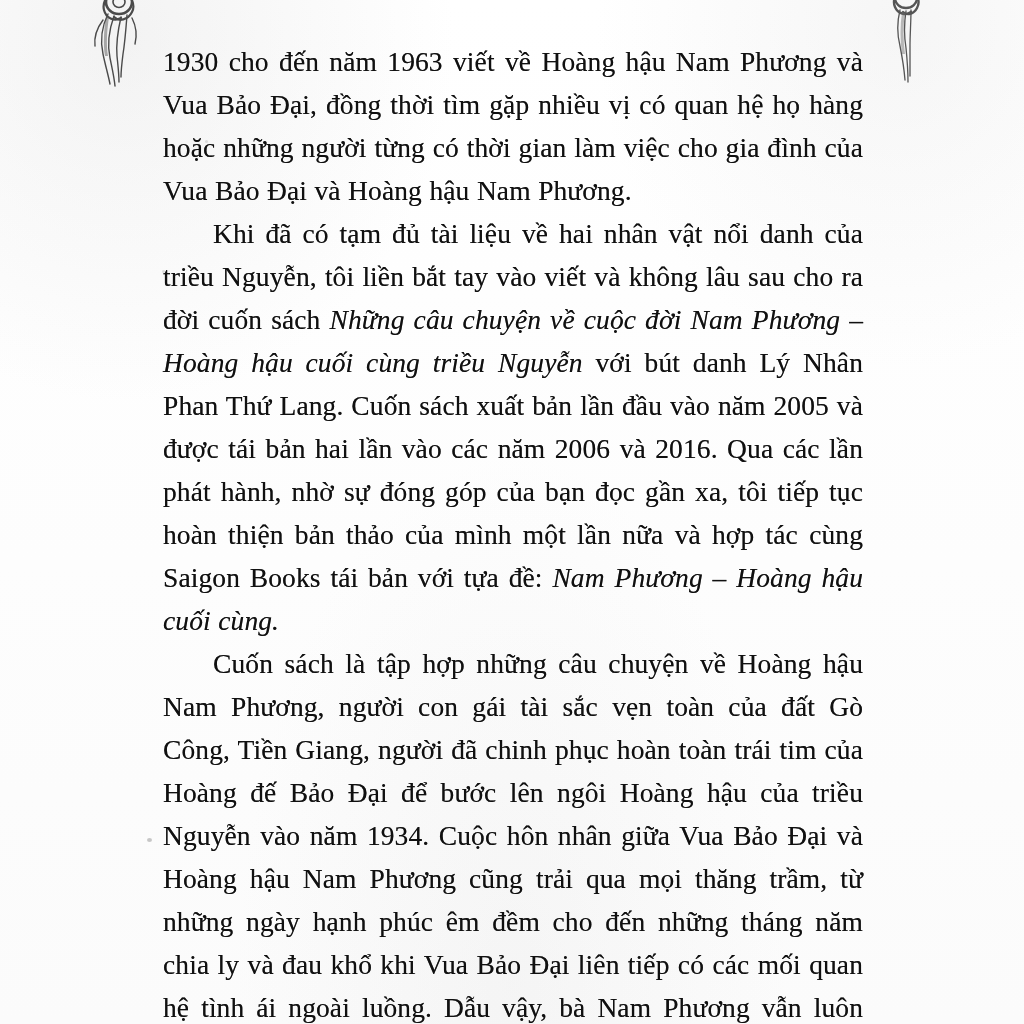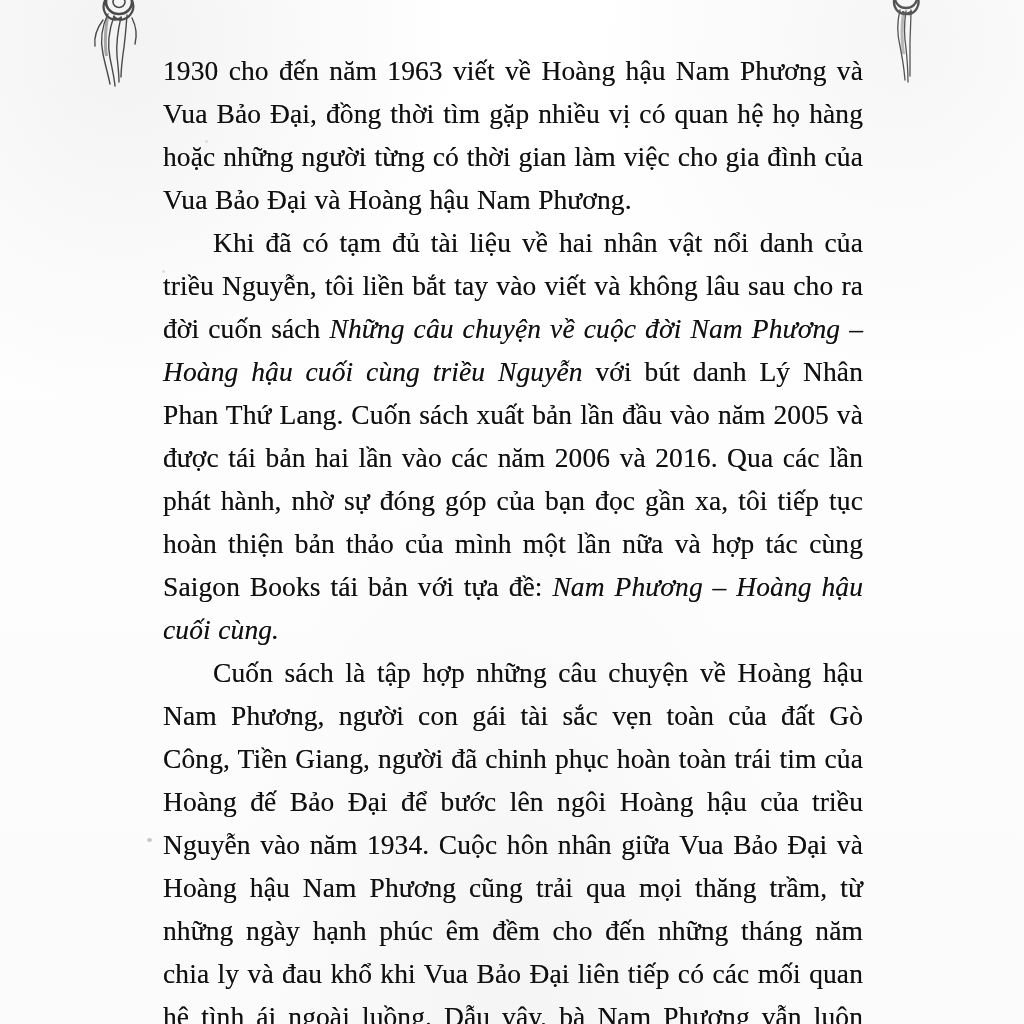--- a/index.html
+++ b/index.html
@@ -126,21 +126,21 @@
       </g>
     </svg>
   </div>
 
   <div class="speck" style="left:147px; top:838px; width:5px; height:4px;"></div>
   <div class="speck" style="left:205px; top:140px; width:3px; height:3px; opacity:0.30;"></div>
   <div class="speck" style="left:162px; top:270px; width:3px; height:3px; opacity:0.30;"></div>
 
   <div class="textblock">
 
-    <p class="para" style="text-indent:0;margin-top:9px;">
+    <p class="para" style="text-indent:0;">
       <span>1930 cho đến năm 1963 viết về Hoàng hậu Nam Phương và Vua Bảo Đại, đồng thời tìm gặp nhiều vị có quan hệ họ hàng hoặc những người từng có thời gian làm việc cho gia đình của Vua Bảo Đại và Hoàng hậu Nam Phương.</span>
     </p>
 
     <p class="para">
       <span>Khi đã có tạm đủ tài liệu về hai nhân vật nổi danh của triều Nguyễn, tôi liền bắt tay vào viết và không lâu sau cho ra đời cuốn sách </span><span class="ital">Những câu chuyện về cuộc đời Nam Phương – Hoàng hậu cuối cùng triều Nguyễn</span><span> với bút danh Lý Nhân Phan Thứ Lang. Cuốn sách xuất bản lần đầu vào năm 2005 và được tái bản hai lần vào các năm 2006 và 2016. Qua các lần phát hành, nhờ sự đóng góp của bạn đọc gần xa, tôi tiếp tục hoàn thiện bản thảo của mình một lần nữa và hợp tác cùng Saigon Books tái bản với tựa đề: </span><span class="ital">Nam Phương – Hoàng hậu cuối cùng.</span>
     </p>
 
     <p class="para">
       <span>Cuốn sách là tập hợp những câu chuyện về Hoàng hậu Nam Phương, người con gái tài sắc vẹn toàn của đất Gò Công, Tiền Giang, người đã chinh phục hoàn toàn trái tim của Hoàng đế Bảo Đại để bước lên ngôi Hoàng hậu của triều Nguyễn vào năm 1934. Cuộc hôn nhân giữa Vua Bảo Đại và Hoàng hậu Nam Phương cũng trải qua mọi thăng trầm, từ những ngày hạnh phúc êm đềm cho đến những tháng năm chia ly và đau khổ khi Vua Bảo Đại liên tiếp có các mối quan hệ tình ái ngoài luồng. Dẫu vậy, bà Nam Phương vẫn luôn một lòng một dạ chăm sóc con cái và thủy chung với chồng, không</span>
     </p>

